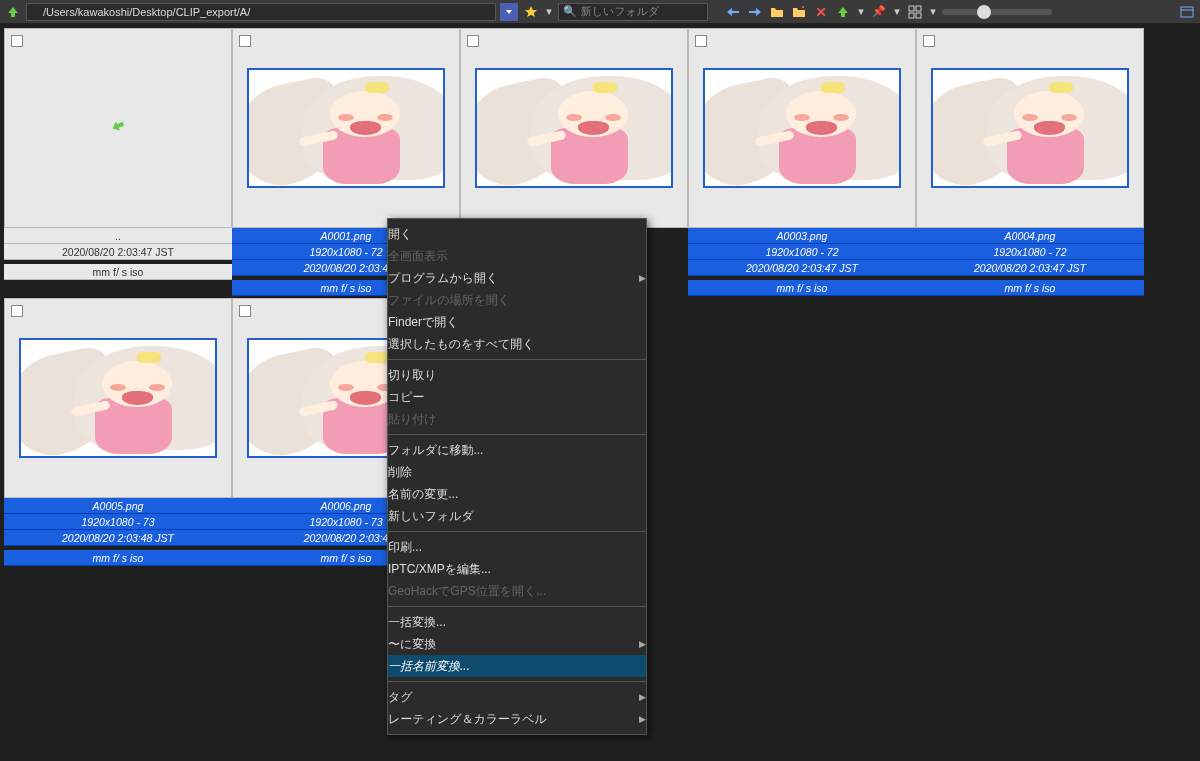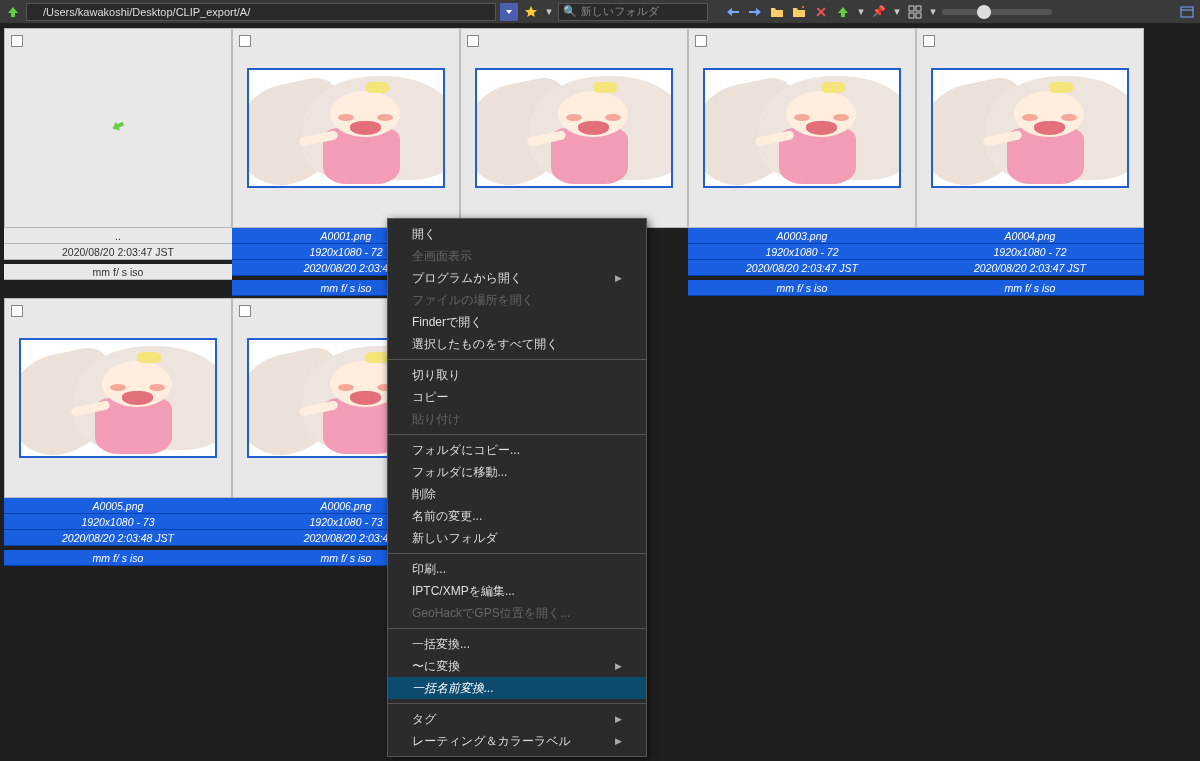--- a/index.html
+++ b/index.html
@@ -128,21 +128,21 @@
   width: 260px;
   background: #2b2b2b;
   border: 1px solid #555;
   box-shadow: 2px 2px 8px rgba(0,0,0,0.6);
   padding: 4px 0;
   font-size: 12px;
   color: #ddd;
   z-index: 100;
 }
 .ctxitem {
-  padding: 2px 24px;
+  padding: 2px 0;
   line-height: 18px;
   display: flex;
   justify-content: space-between;
   align-items: center;
 }
 .ctxitem.disabled { color: #666; }
 .ctxitem.highlight { background: #0c4a6e; color: #fff; font-style: italic; }
 .ctxsep { height: 1px; background: #555; margin: 4px 0; }
 .arrow { font-size: 9px; color: #aaa;}
 
@@ -430,23 +430,20 @@
       <span>切り取り</span>
     </div>
   <div class="ctxitem">
       <span>コピー</span>
     </div>
   <div class="ctxitem disabled">
       <span>貼り付け</span>
     </div>
   <div class="ctxsep"></div>
   <div class="ctxitem">
-      <span>フォルダにコピー...</span>
-    </div>
-  <div class="ctxitem">
       <span>フォルダに移動...</span>
     </div>
   <div class="ctxitem">
       <span>削除</span>
     </div>
   <div class="ctxitem">
       <span>名前の変更...</span>
     </div>
   <div class="ctxitem">
       <span>新しいフォルダ</span>

